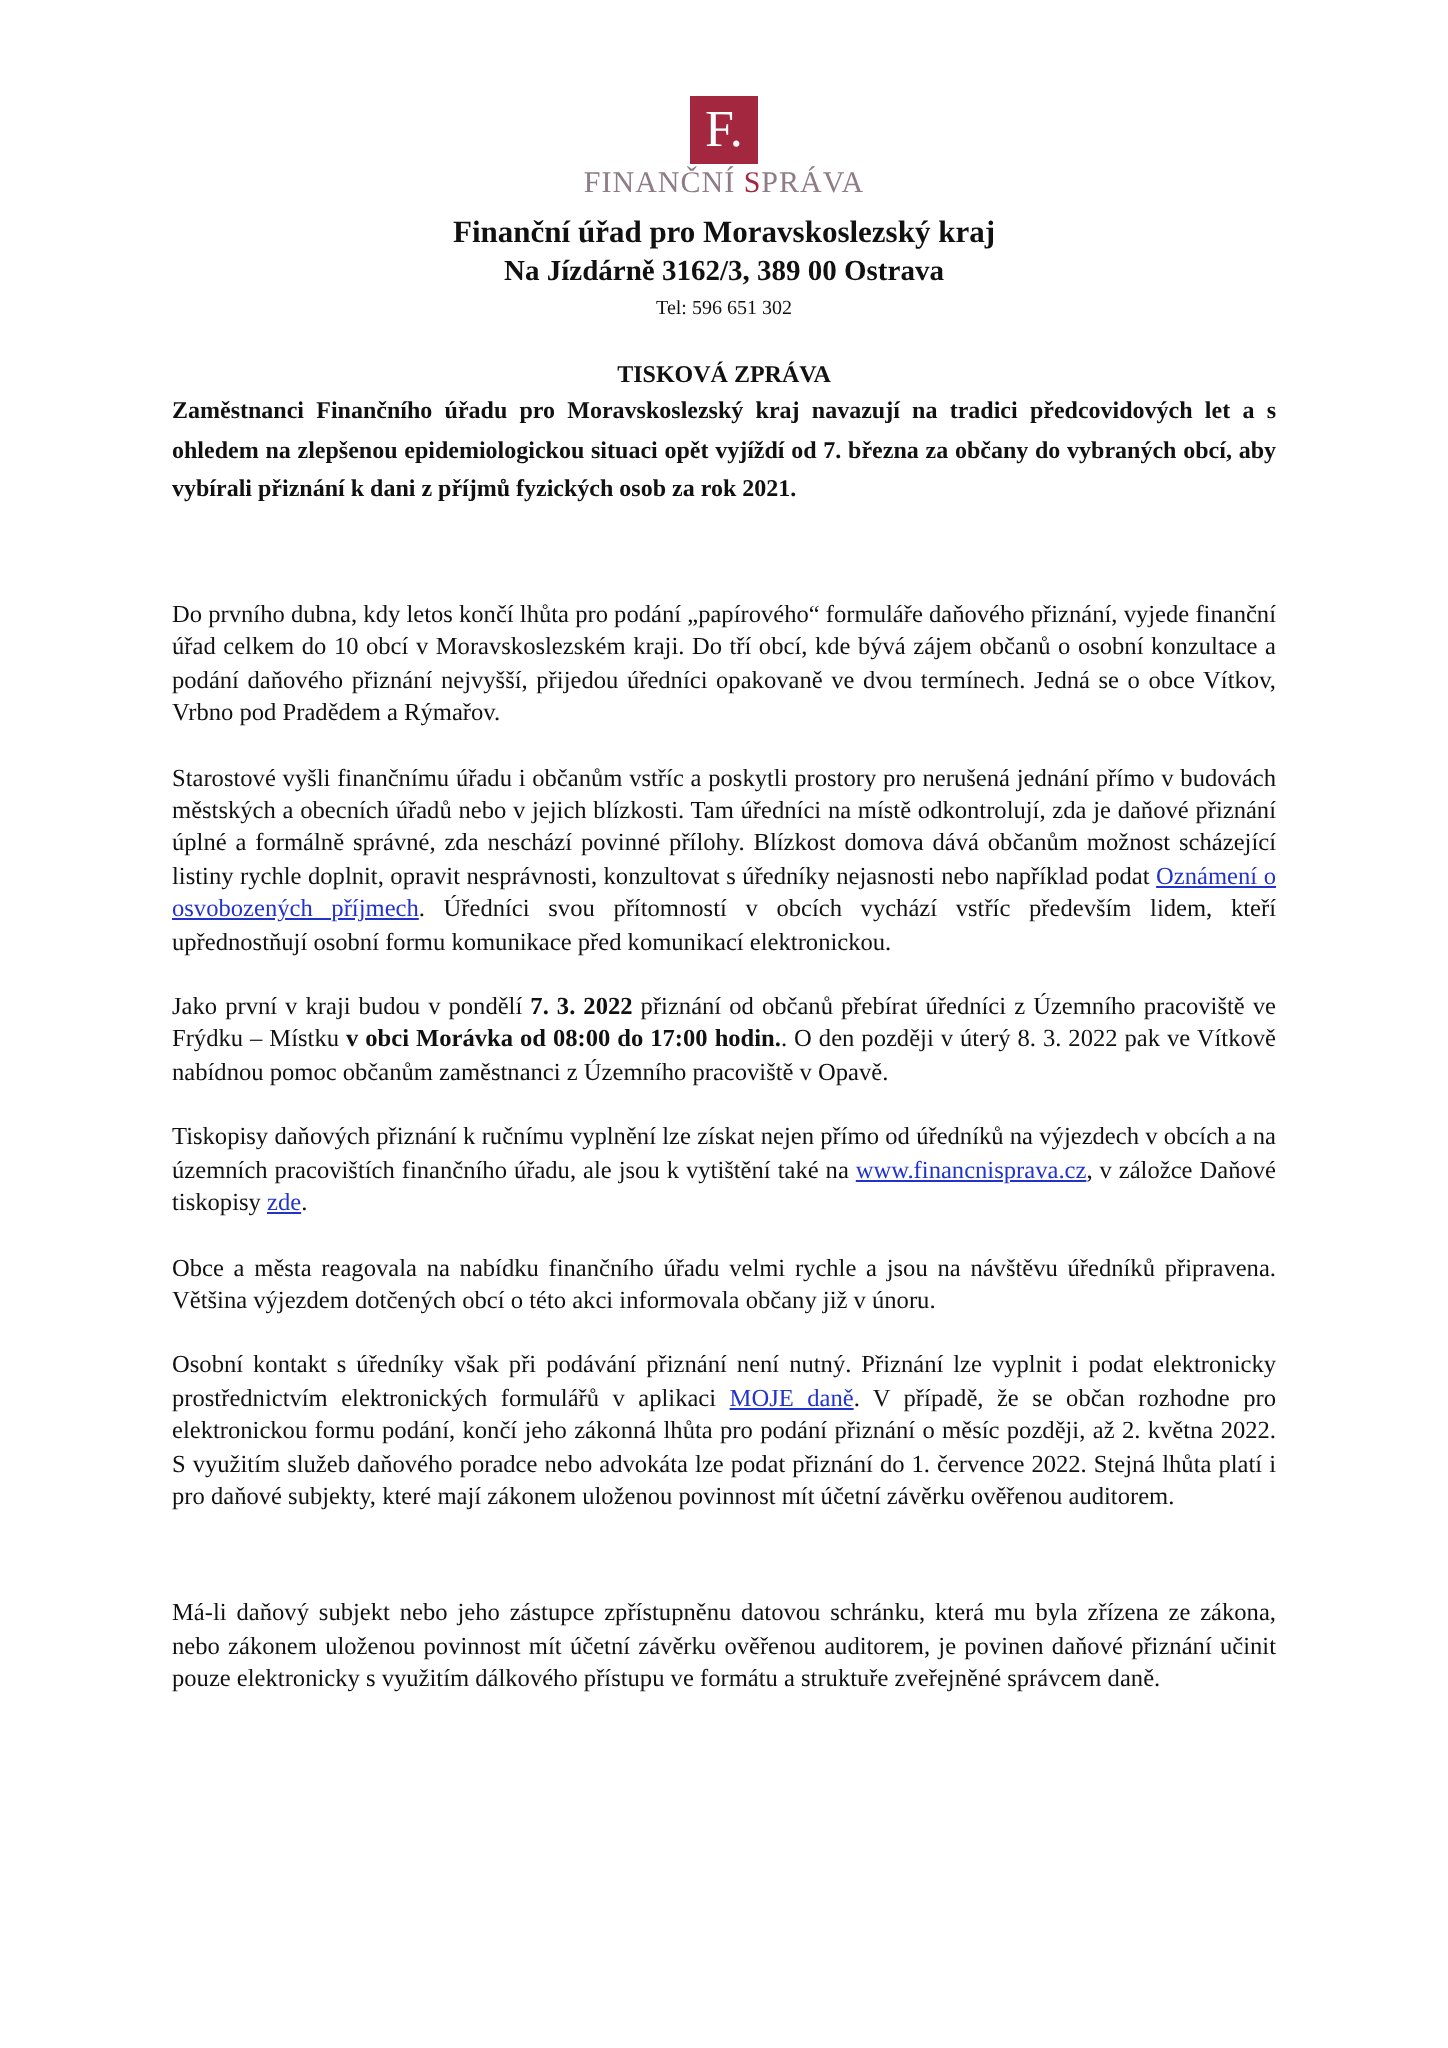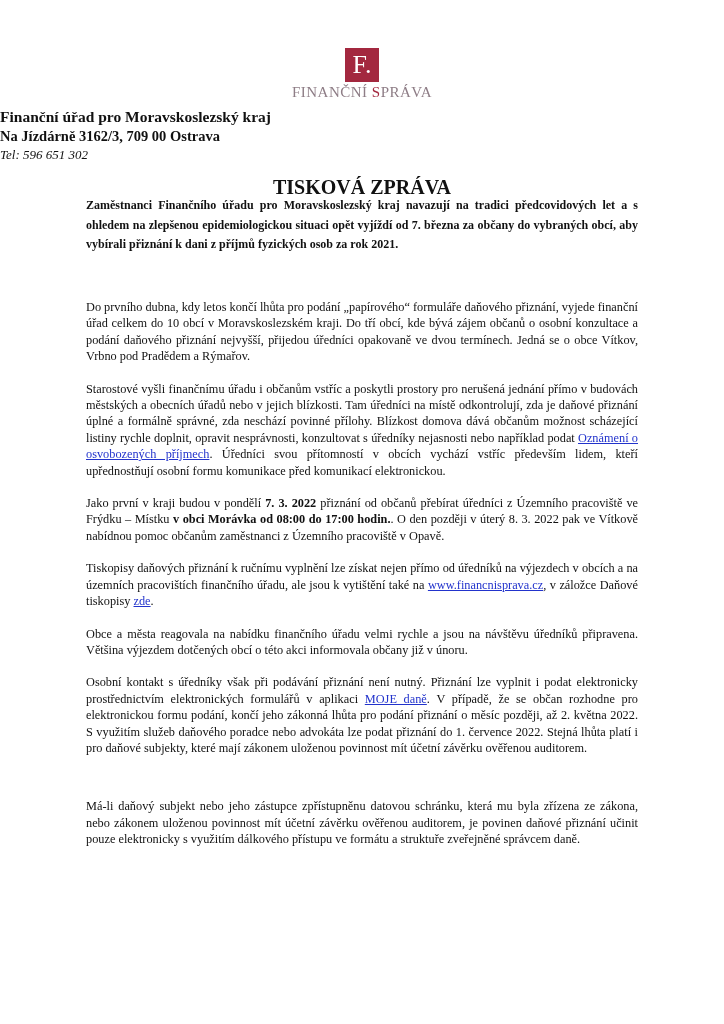--- a/index.html
+++ b/index.html
@@ -40,46 +40,46 @@
       letter-spacing: 0.5px;
       color: #8e7d86;
       line-height: 18px;
     }
     .logo-text .accent { color: #a3283f; }
     .header {
       position: absolute;
       top: 107px;
       left: 0;
       width: 724px;
+      text-align: center;
     }
     .h-title {
       font-weight: bold;
       font-size: 15.5px;
       line-height: 20px;
     }
     .h-address {
       font-weight: bold;
       font-size: 14.5px;
       line-height: 19px;
     }
     .h-tel {
-      font-size: 13px;
+      font-size: 10px;
       line-height: 18px;
-      font-style: italic;
     }
     .press {
       position: absolute;
       top: 178px;
       left: 86px;
       width: 552px;
     }
     .press-title {
       text-align: center;
       font-weight: bold;
-      font-size: 20px;
+      font-size: 12px;
       line-height: 18px;
     }
     .lead {
       font-weight: bold;
       font-size: 12px;
       line-height: 19.5px;
       text-align: justify;
       margin: 0;
     }
     .body {
@@ -103,21 +103,21 @@
 </head>
 <body>
 
 <div class="logo">
   <div class="logo-box">F.</div>
   <div class="logo-text"><span>FINANČNÍ </span><span class="accent">S</span><span>PRÁVA</span></div>
 </div>
 
 <div class="header">
   <div class="h-title">Finanční úřad pro Moravskoslezský kraj</div>
-  <div class="h-address">Na Jízdárně 3162/3, 709 00 Ostrava</div>
+  <div class="h-address">Na Jízdárně 3162/3, 389 00 Ostrava</div>
   <div class="h-tel">Tel: 596 651 302</div>
 </div>
 
 <div class="press">
   <div class="press-title">TISKOVÁ ZPRÁVA</div>
   <p class="lead">Zaměstnanci Finančního úřadu pro Moravskoslezský kraj navazují na tradici předcovidových let a s ohledem na zlepšenou epidemiologickou situaci opět vyjíždí od 7. března za občany do vybraných obcí, aby vybírali přiznání k dani z příjmů fyzických osob za rok 2021.</p>
 </div>
 
 <div class="body">
   <p>Do prvního dubna, kdy letos končí lhůta pro podání „papírového“ formuláře daňového přiznání, vyjede finanční úřad celkem do 10 obcí v Moravskoslezském kraji. Do tří obcí, kde bývá zájem občanů o osobní konzultace a podání daňového přiznání nejvyšší, přijedou úředníci opakovaně ve dvou termínech. Jedná se o obce Vítkov, Vrbno pod Pradědem a Rýmařov.</p>

